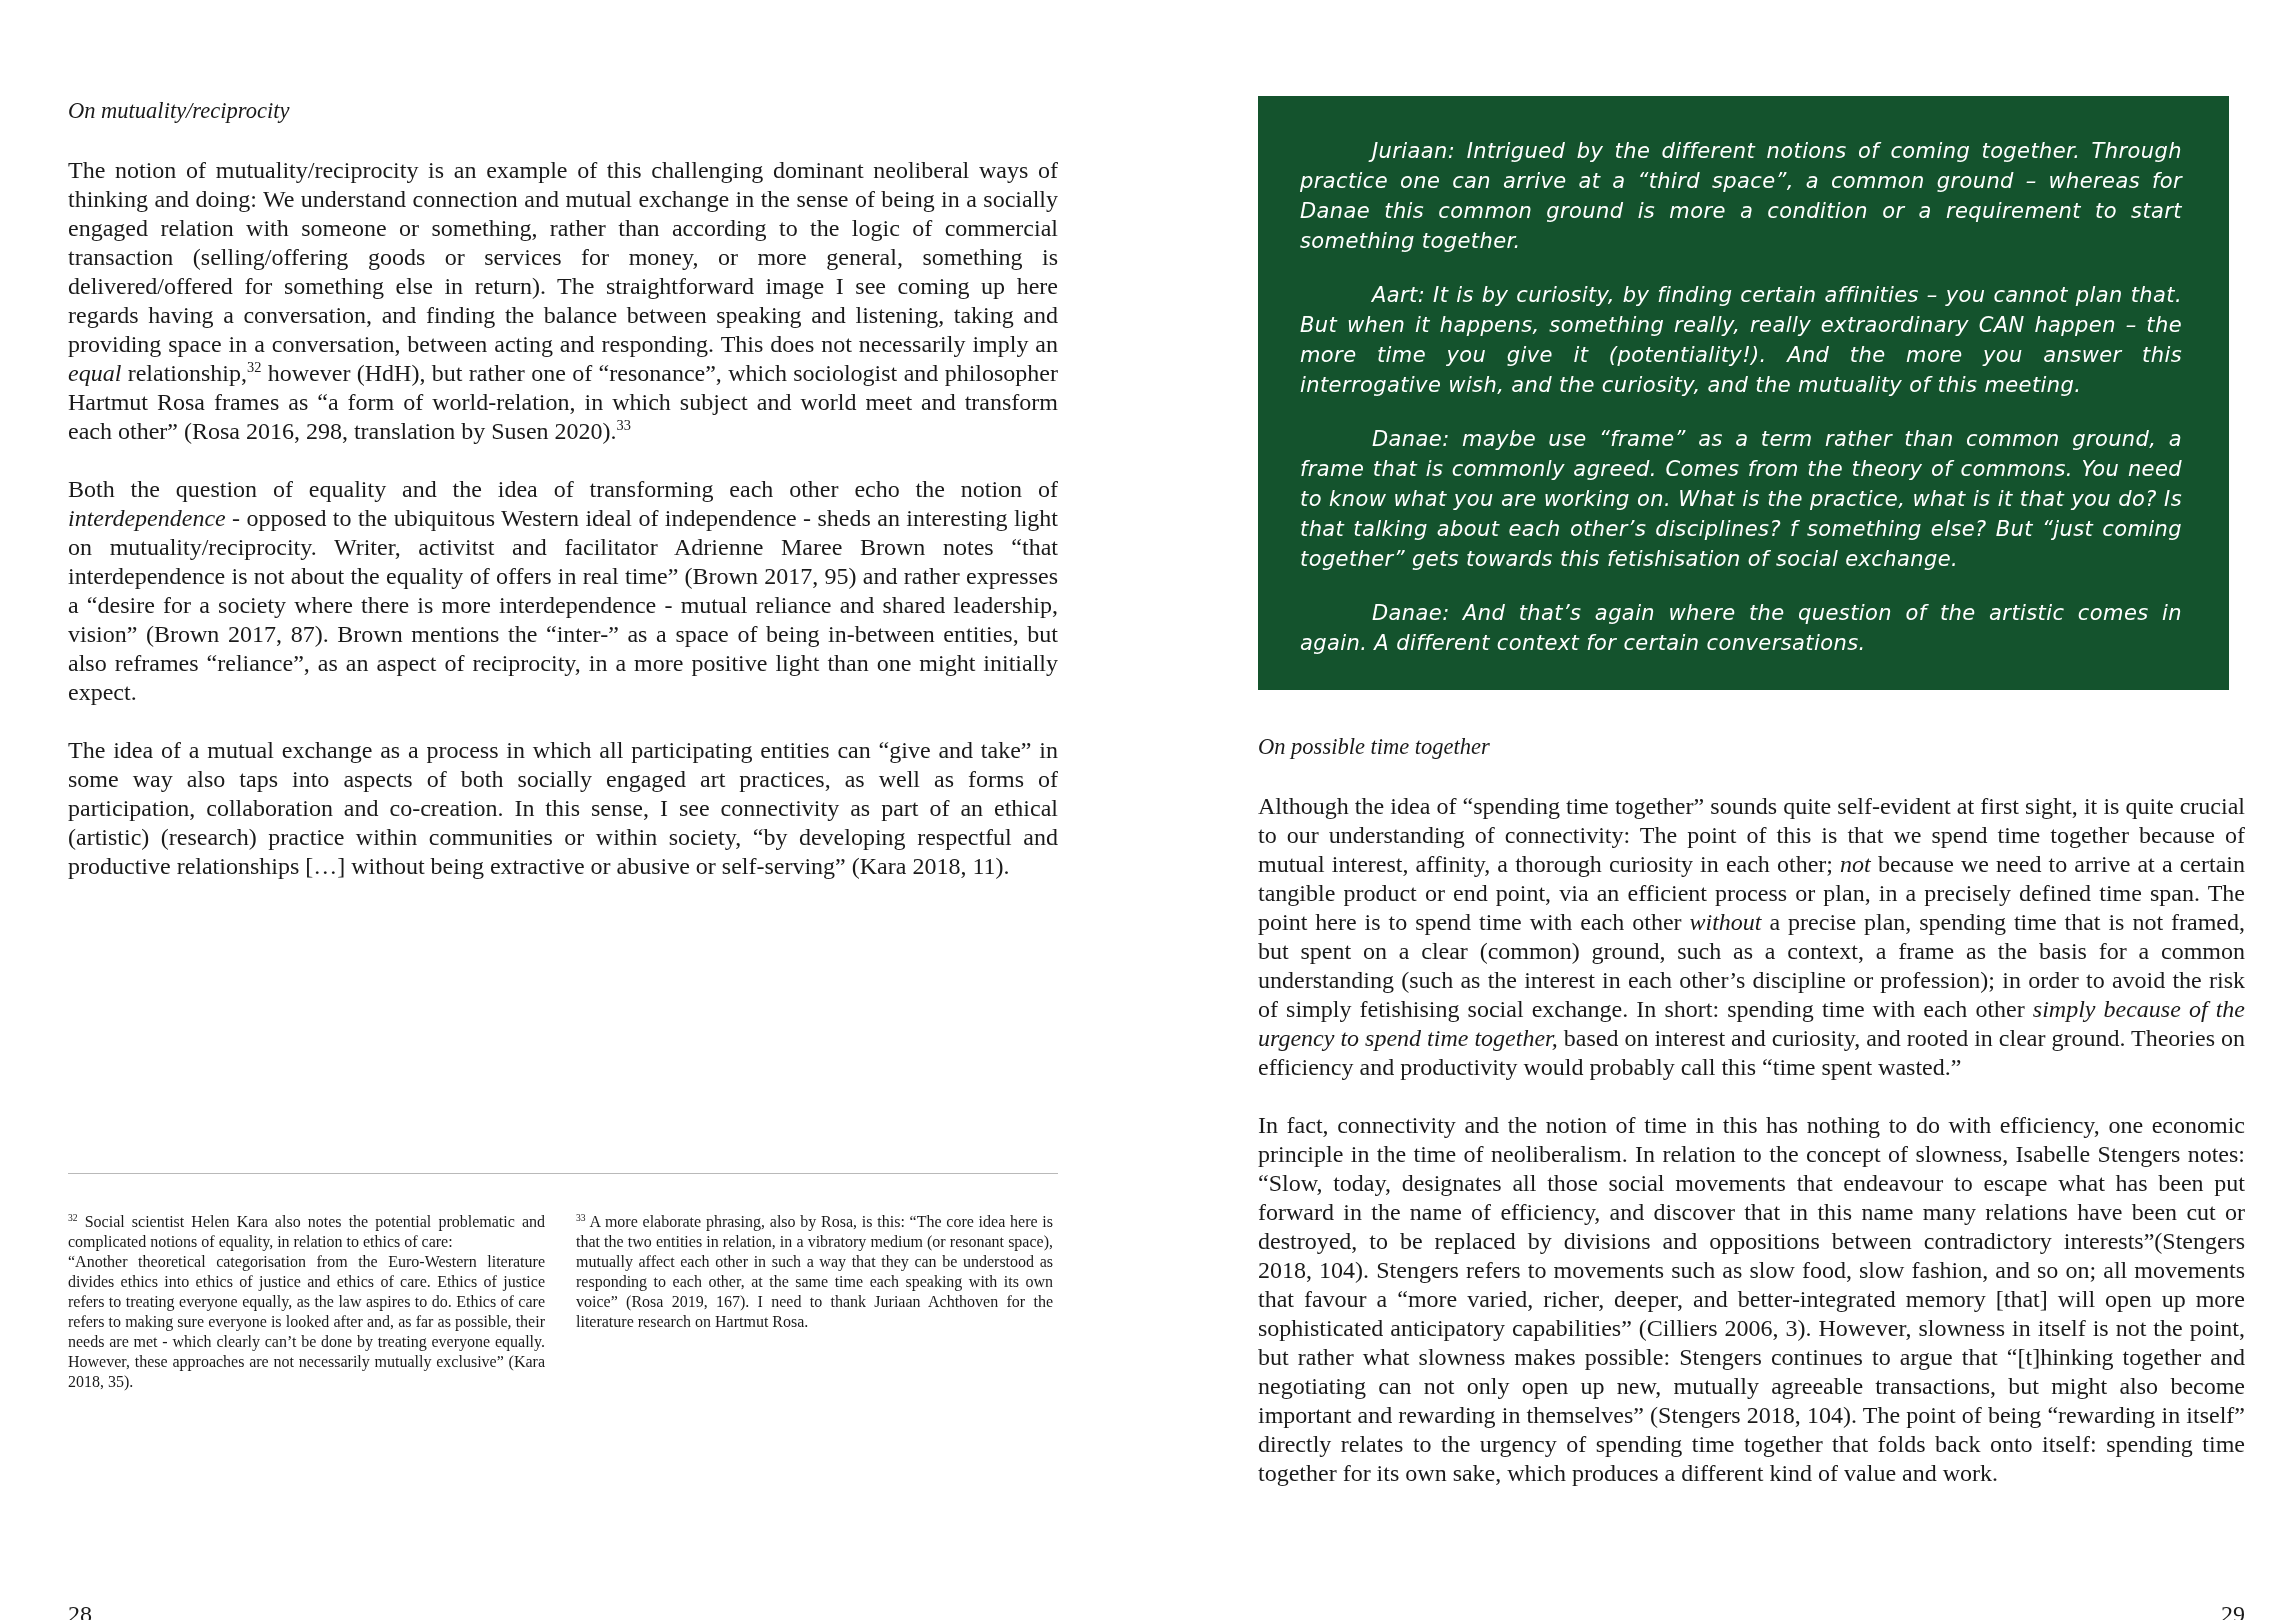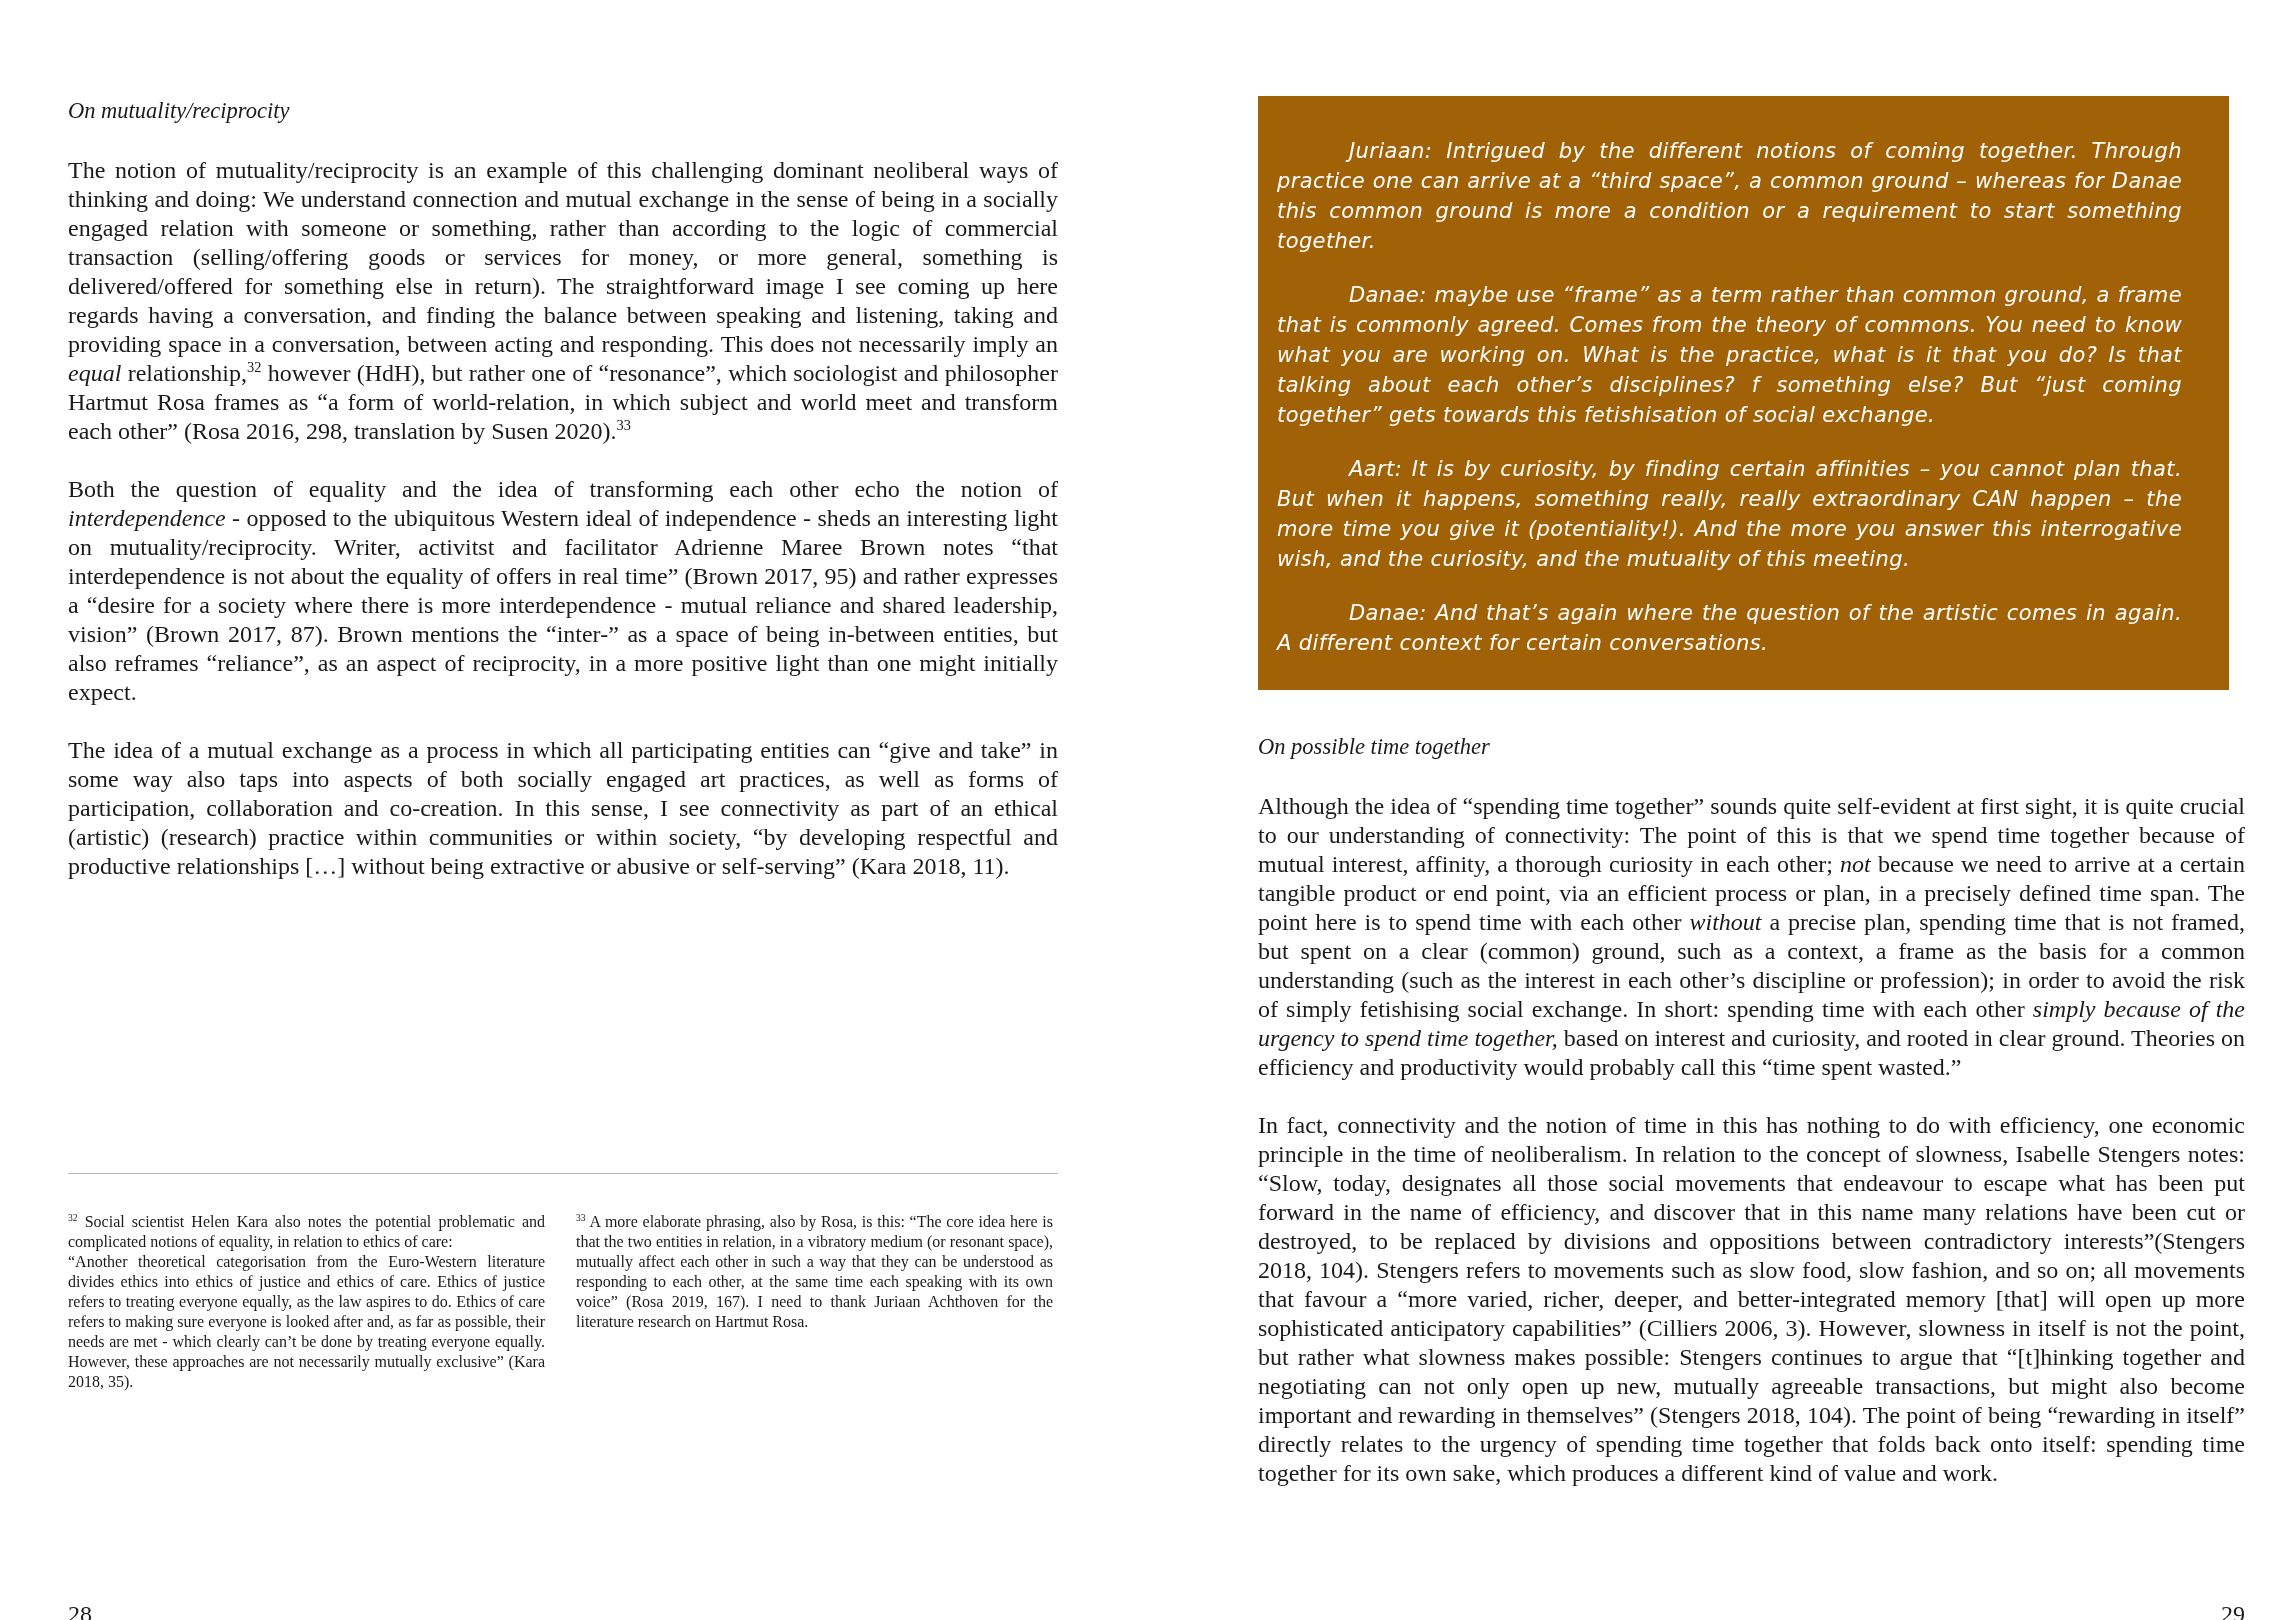--- a/index.html
+++ b/index.html
@@ -63,24 +63,24 @@
   .page-number {
     position: absolute;
     top: 1600px;
     font-size: 24px;
     line-height: 29px;
   }
   #left-page  .page-number { left: 0; }
   #right-page .page-number { right: 0; text-align: right; }
 
   .blackboard {
-    background: #a16207;
+    background: #14532d;
     color: #ffffff;
     min-height: 586px;
-    padding: 40px 47px 32px 19px;
+    padding: 40px 47px 32px 42px;
     margin: 0 16px 42px 0;
   }
   .blackboard p {
     font-family: "DejaVu Sans", sans-serif;
     font-style: italic;
     font-size: 21px;
     line-height: 30px;
     text-align: justify;
     text-indent: 72px;
     margin: 0 0 24px 0;
@@ -115,22 +115,22 @@
         </div>
     </div>
 
     <div class="page-number">28</div>
   </section>
 
   <section id="right-page" class="page">
     <div class="content">
       <div class="blackboard">
           <p>Juriaan: Intrigued by the different notions of coming together. Through practice one can arrive at a “third space”, a common ground – whereas for Danae this common ground is more a condition or a requirement to start something together.</p>
+          <p>Aart: It is by curiosity, by finding certain affinities – you cannot plan that. But when it happens, something really, really extraordinary CAN happen – the more time you give it (potentiality!). And the more you answer this interrogative wish, and the curiosity, and the mutuality of this meeting.</p>
           <p>Danae: maybe use “frame” as a term rather than common ground, a frame that is commonly agreed. Comes from the theory of commons. You need to know what you are working on. What is the practice, what is it that you do? Is that talking about each other’s disciplines? f something else? But “just coming together” gets towards this fetishisation of social exchange.</p>
-          <p>Aart: It is by curiosity, by finding certain affinities – you cannot plan that. But when it happens, something really, really extraordinary CAN happen – the more time you give it (potentiality!). And the more you answer this interrogative wish, and the curiosity, and the mutuality of this meeting.</p>
           <p>Danae: And that’s again where the question of the artistic comes in again. A different context for certain conversations.</p>
         </div>
 
       <h2 class="section-heading">On possible time together</h2>
 
       <div class="body-text">
           <p><span>Although the idea of “spending time together” sounds quite self-evident at first sight, it is quite crucial to our understanding of connectivity: The point of this is that we spend time together because of mutual interest, affinity, a thorough curiosity in each other; </span><span class="it">not</span><span> because we need to arrive at a certain tangible product or end point, via an efficient process or plan, in a precisely defined time span. The point here is to spend time with each other </span><span class="it">without</span><span> a precise plan, spending time that is not framed, but spent on a clear (common) ground, such as a context, a frame as the basis for a common understanding (such as the interest in each other’s discipline or profession); in order to avoid the risk of simply fetishising social exchange. In short: spending time with each other </span><span class="it">simply because of the urgency to spend time together,</span><span> based on interest and curiosity, and rooted in clear ground. Theories on efficiency and productivity would probably call this “time spent wasted.”</span></p>
           <p><span>In fact, connectivity and the notion of time in this has nothing to do with efficiency, one economic principle in the time of neoliberalism. In relation to the concept of slowness, Isabelle Stengers notes: “Slow, today, designates all those social movements that endeavour to escape what has been put forward in the name of efficiency, and discover that in this name many relations have been cut or destroyed, to be replaced by divisions and oppositions between contradictory interests”(Stengers 2018, 104). Stengers refers to movements such as slow food, slow fashion, and so on; all movements that favour a “more varied, richer, deeper, and better-integrated memory [that] will open up more sophisticated anticipatory capabilities” (Cilliers 2006, 3). However, slowness in itself is not the point, but rather what slowness makes possible: Stengers continues to argue that “[t]hinking together and negotiating can not only open up new, mutually agreeable transactions, but might also become important and rewarding in themselves” (Stengers 2018, 104). The point of being “rewarding in itself” directly relates to the urgency of spending time together that folds back onto itself: spending time together for its own sake, which produces a different kind of value and work.</span></p>
         </div>
     </div>

